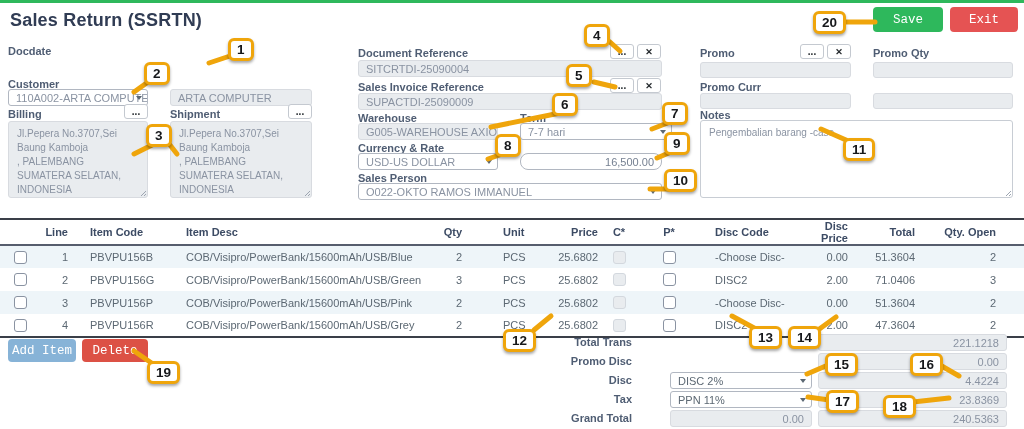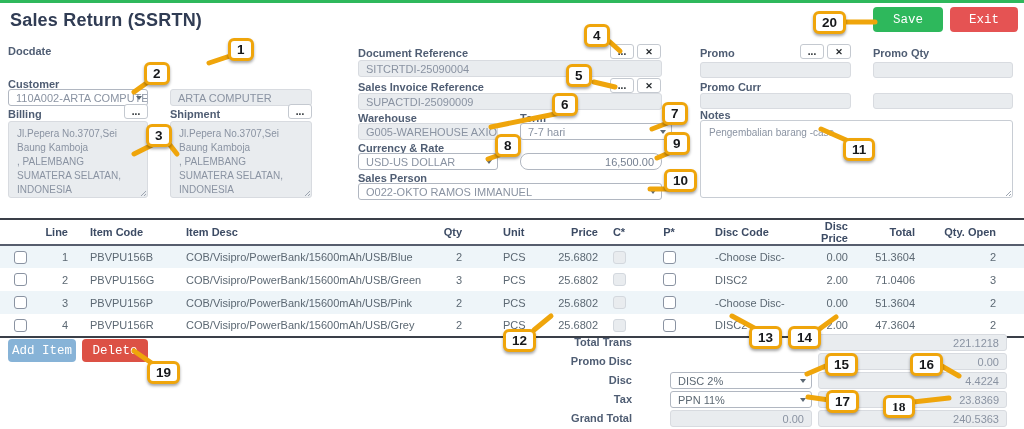--- a/index.html
+++ b/index.html
@@ -339,16 +339,16 @@
   <div class="co" style="left:495px; top:134px;">8</div>
   <div class="co" style="left:664px; top:132px;">9</div>
   <div class="co" style="left:664px; top:169px;">10</div>
   <div class="co" style="left:843px; top:138px;">11</div>
   <div class="co" style="left:503px; top:329px;">12</div>
   <div class="co" style="left:749px; top:326px;">13</div>
   <div class="co" style="left:788px; top:326px;">14</div>
   <div class="co" style="left:825px; top:353px;">15</div>
   <div class="co" style="left:910px; top:353px;">16</div>
   <div class="co" style="left:826px; top:390px;">17</div>
-  <div class="co" style="left:883px; top:395px;font-family:Liberation Serif, serif;">18</div>
+  <div class="co" style="left:883px; top:395px;">18</div>
   <div class="co" style="left:147px; top:361px;">19</div>
   <div class="co" style="left:813px; top:11px;">20</div>
 </div>
 
 </body></html>

